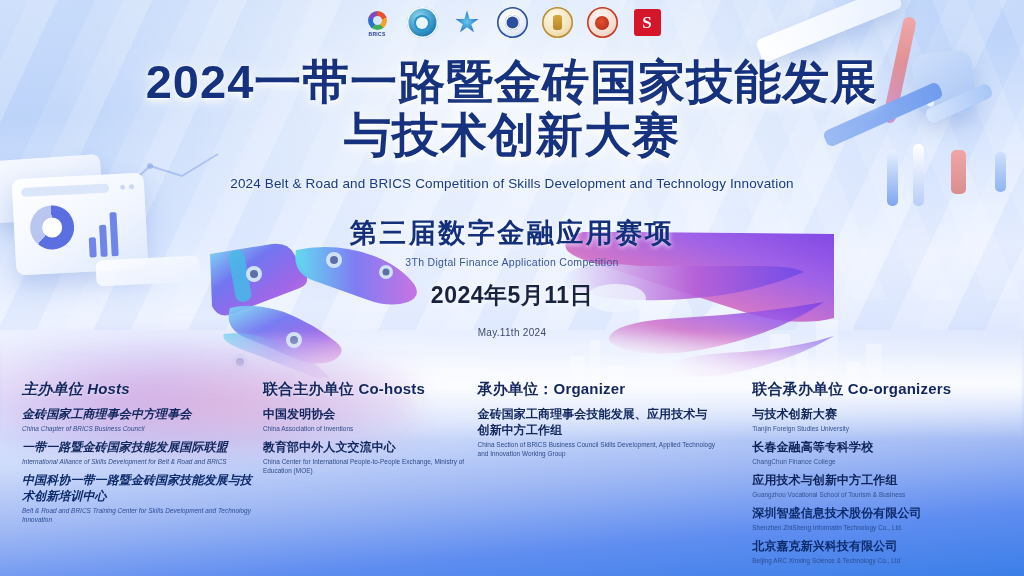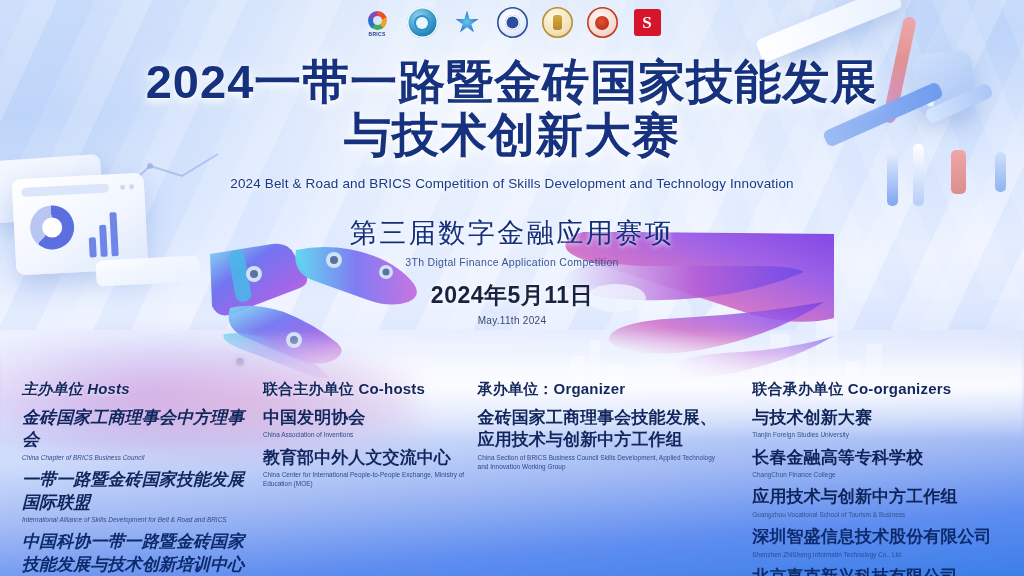--- a/index.html
+++ b/index.html
@@ -147,41 +147,41 @@
     font-weight:700;font-size:47px;line-height:1.12;letter-spacing:1px;
     color:#16327e;
     text-shadow:0 1px 0 #ffffff, 0 3px 7px rgba(255,255,255,.95), 0 0 22px rgba(255,255,255,.8);
     white-space:nowrap;
   }
   .t-en{
     margin-top:15px;font-size:13.5px;color:#1a3a86;font-weight:500;letter-spacing:.15px;
     text-shadow:0 1px 4px rgba(255,255,255,.95);
   }
   .t-sub{
-    margin-top:24px;font-size:27px;font-weight:400;color:#14307c;letter-spacing:2.5px;
+    margin-top:24px;font-size:27px;font-weight:700;color:#14307c;letter-spacing:2.5px;
     text-shadow:0 1px 5px rgba(255,255,255,.95);
   }
   .t-suben{margin-top:5px;font-size:10.5px;color:#3a5694;letter-spacing:.3px;}
 
   .datebox{position:absolute;top:280px;left:0;right:0;text-align:center;z-index:7;}
   .date-cn{font-size:23px;font-weight:700;color:#18233f;letter-spacing:.5px;
     text-shadow:0 1px 6px rgba(255,255,255,.9);}
-  .date-en{margin-top:4px;font-size:10px;color:#3b4a6b;letter-spacing:.3px;}
+  .date-en{margin-top:16px;font-size:10px;color:#3b4a6b;letter-spacing:.3px;}
 
   
   .orgs{position:absolute;left:0;right:0;top:380px;height:196px;z-index:8;display:flex;}
   .col{position:relative;padding-top:0;}
   .c1{left:0;width:268px;padding-left:22px;font-style:italic;}
   .c2{width:225px;padding-left:3px;}
   .c3{width:250px;}
   .c4{width:281px;margin-left:33px;}
   .col-head{font-size:15px;font-weight:700;color:#12275e;letter-spacing:.2px;margin-bottom:8px;
     text-shadow:0 1px 3px rgba(255,255,255,.55);}
   .org{margin-bottom:7px;}
-  .org-cn{font-size:17px;font-weight:700;color:#10265c;line-height:1.32;letter-spacing:.1px;}
+  .org-cn{font-size:12px;font-weight:700;color:#10265c;line-height:1.32;letter-spacing:.1px;}
   .org-en{font-size:6.4px;color:#2e4a87;line-height:1.45;margin-top:1px;letter-spacing:.05px;}
   .c4 .org-cn{color:#0e2358;}
   .c4 .org-en{color:#33528e;}
 
   
   .orgs .deep .org-cn{color:#0d2a6b;}
   .orgs .deep .org-en{color:#2b4c92;}
 </style>
 </head>
 <body>

